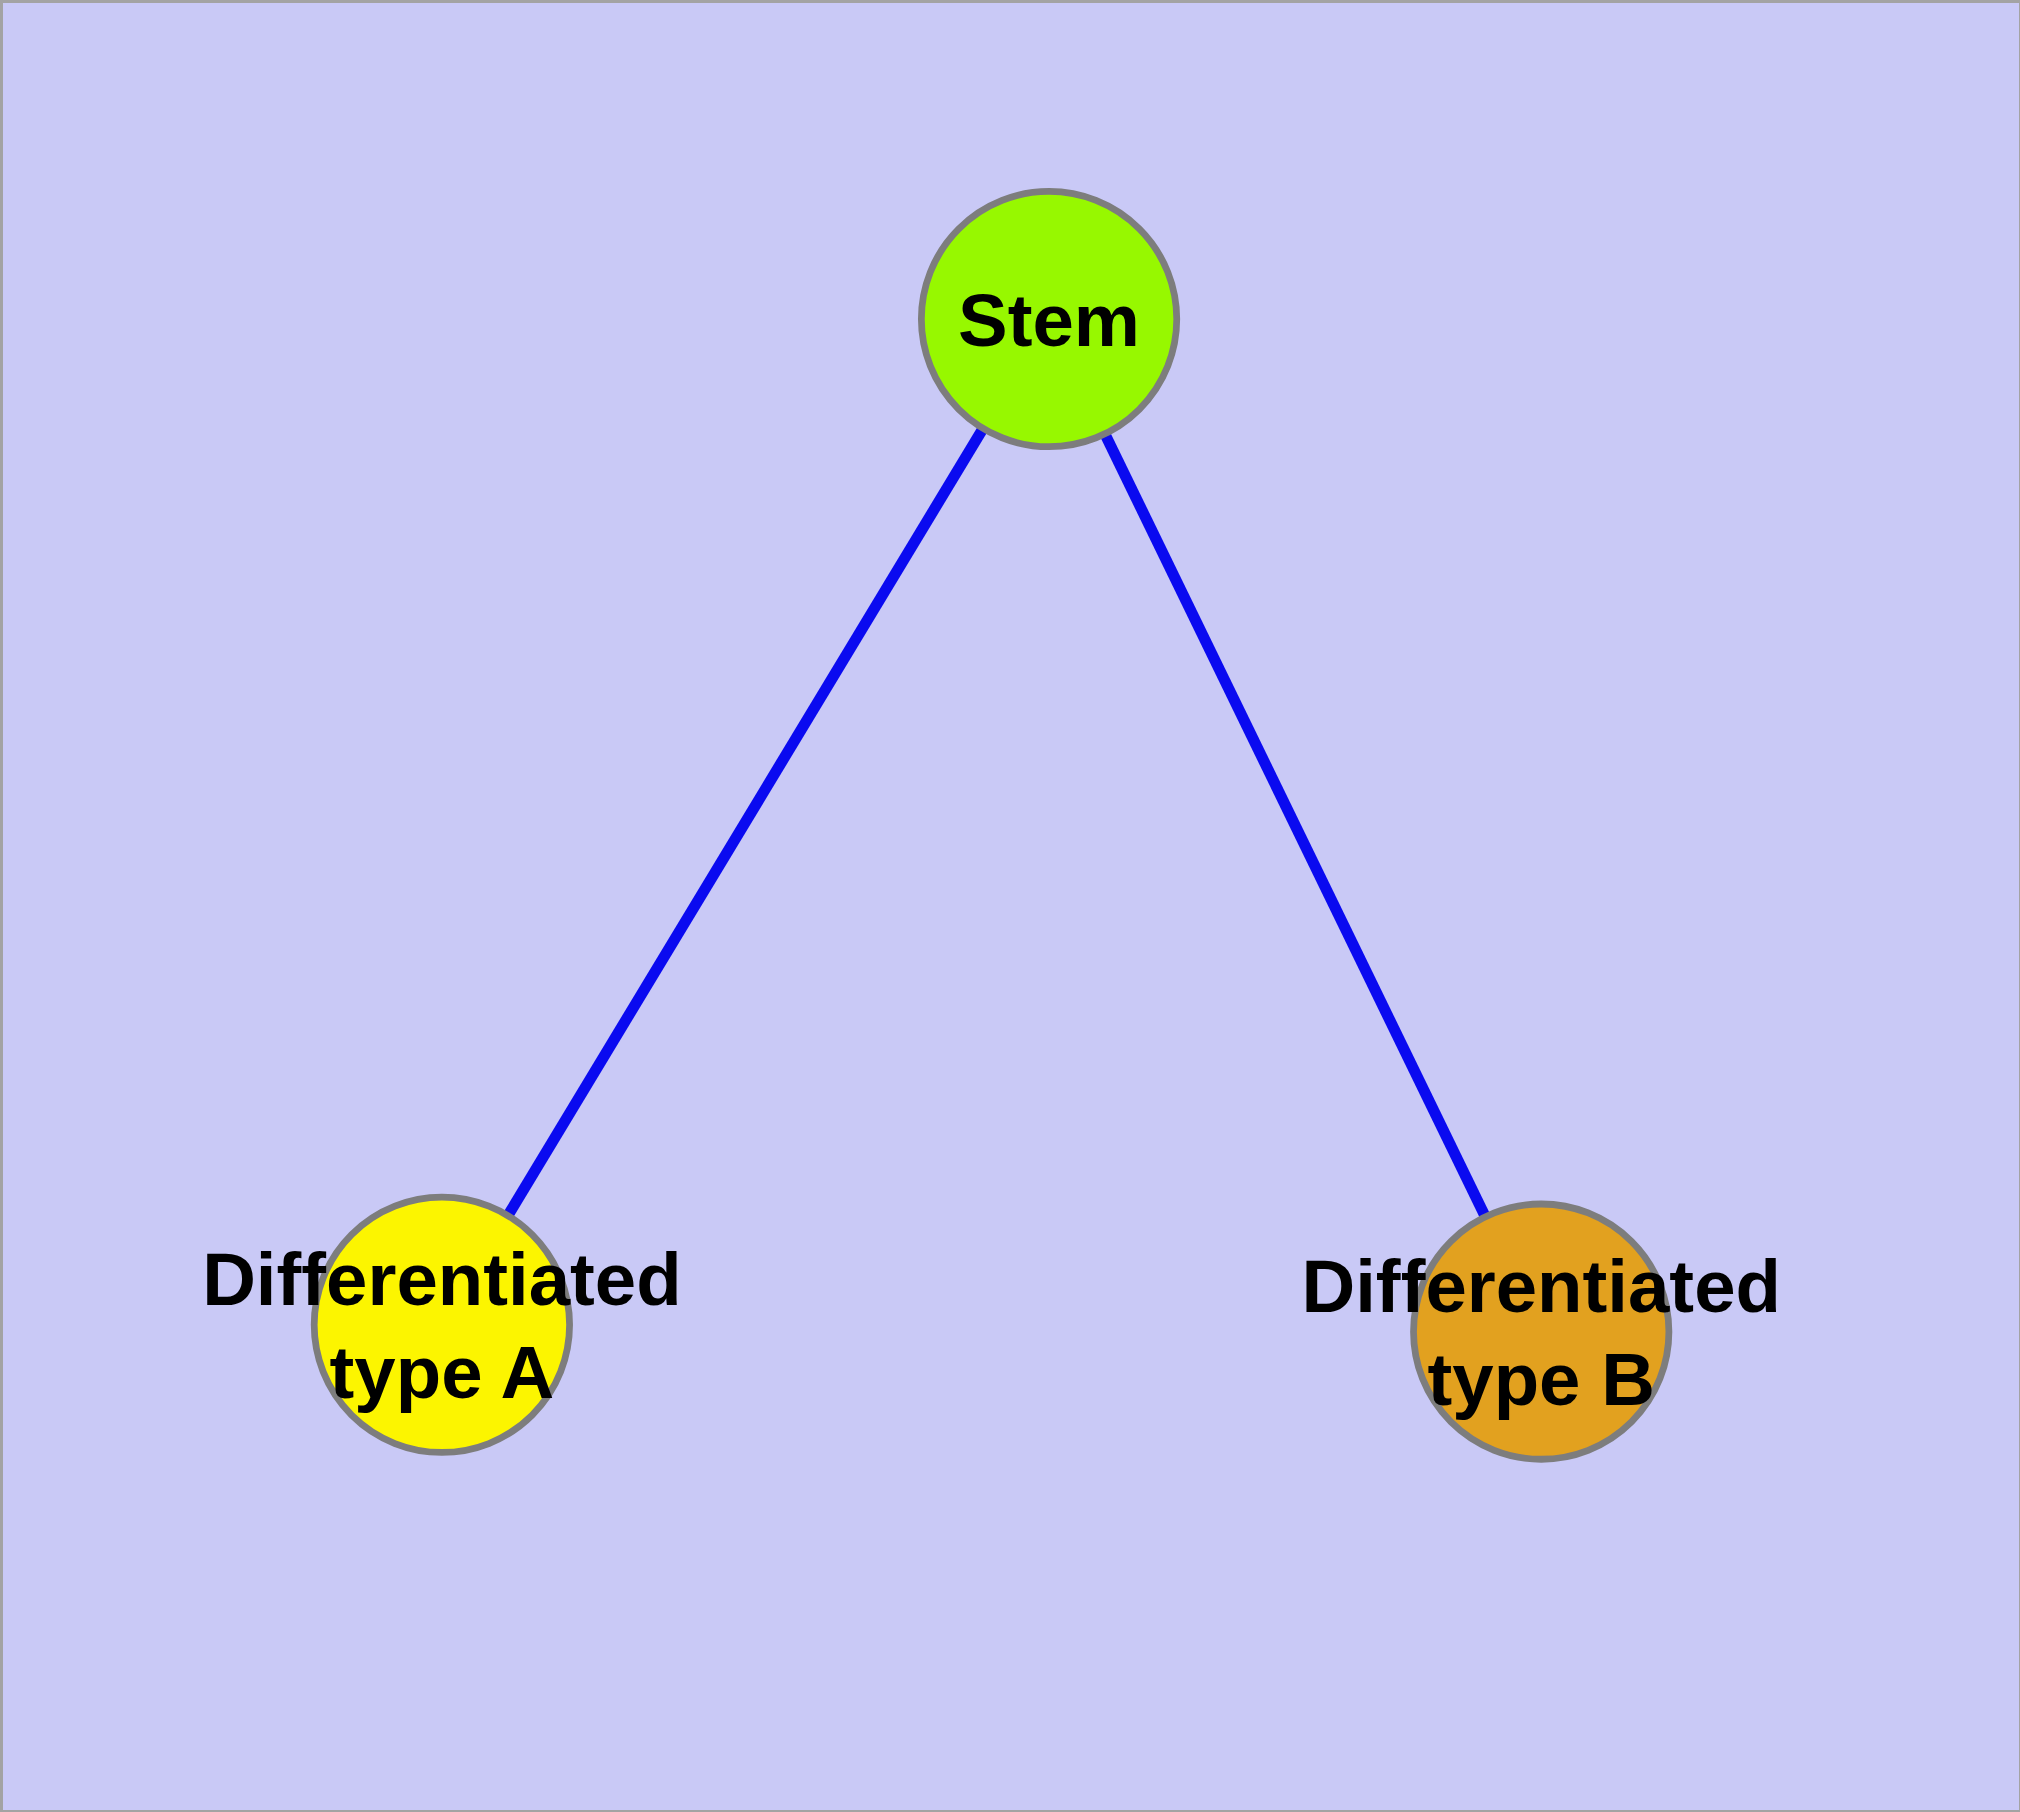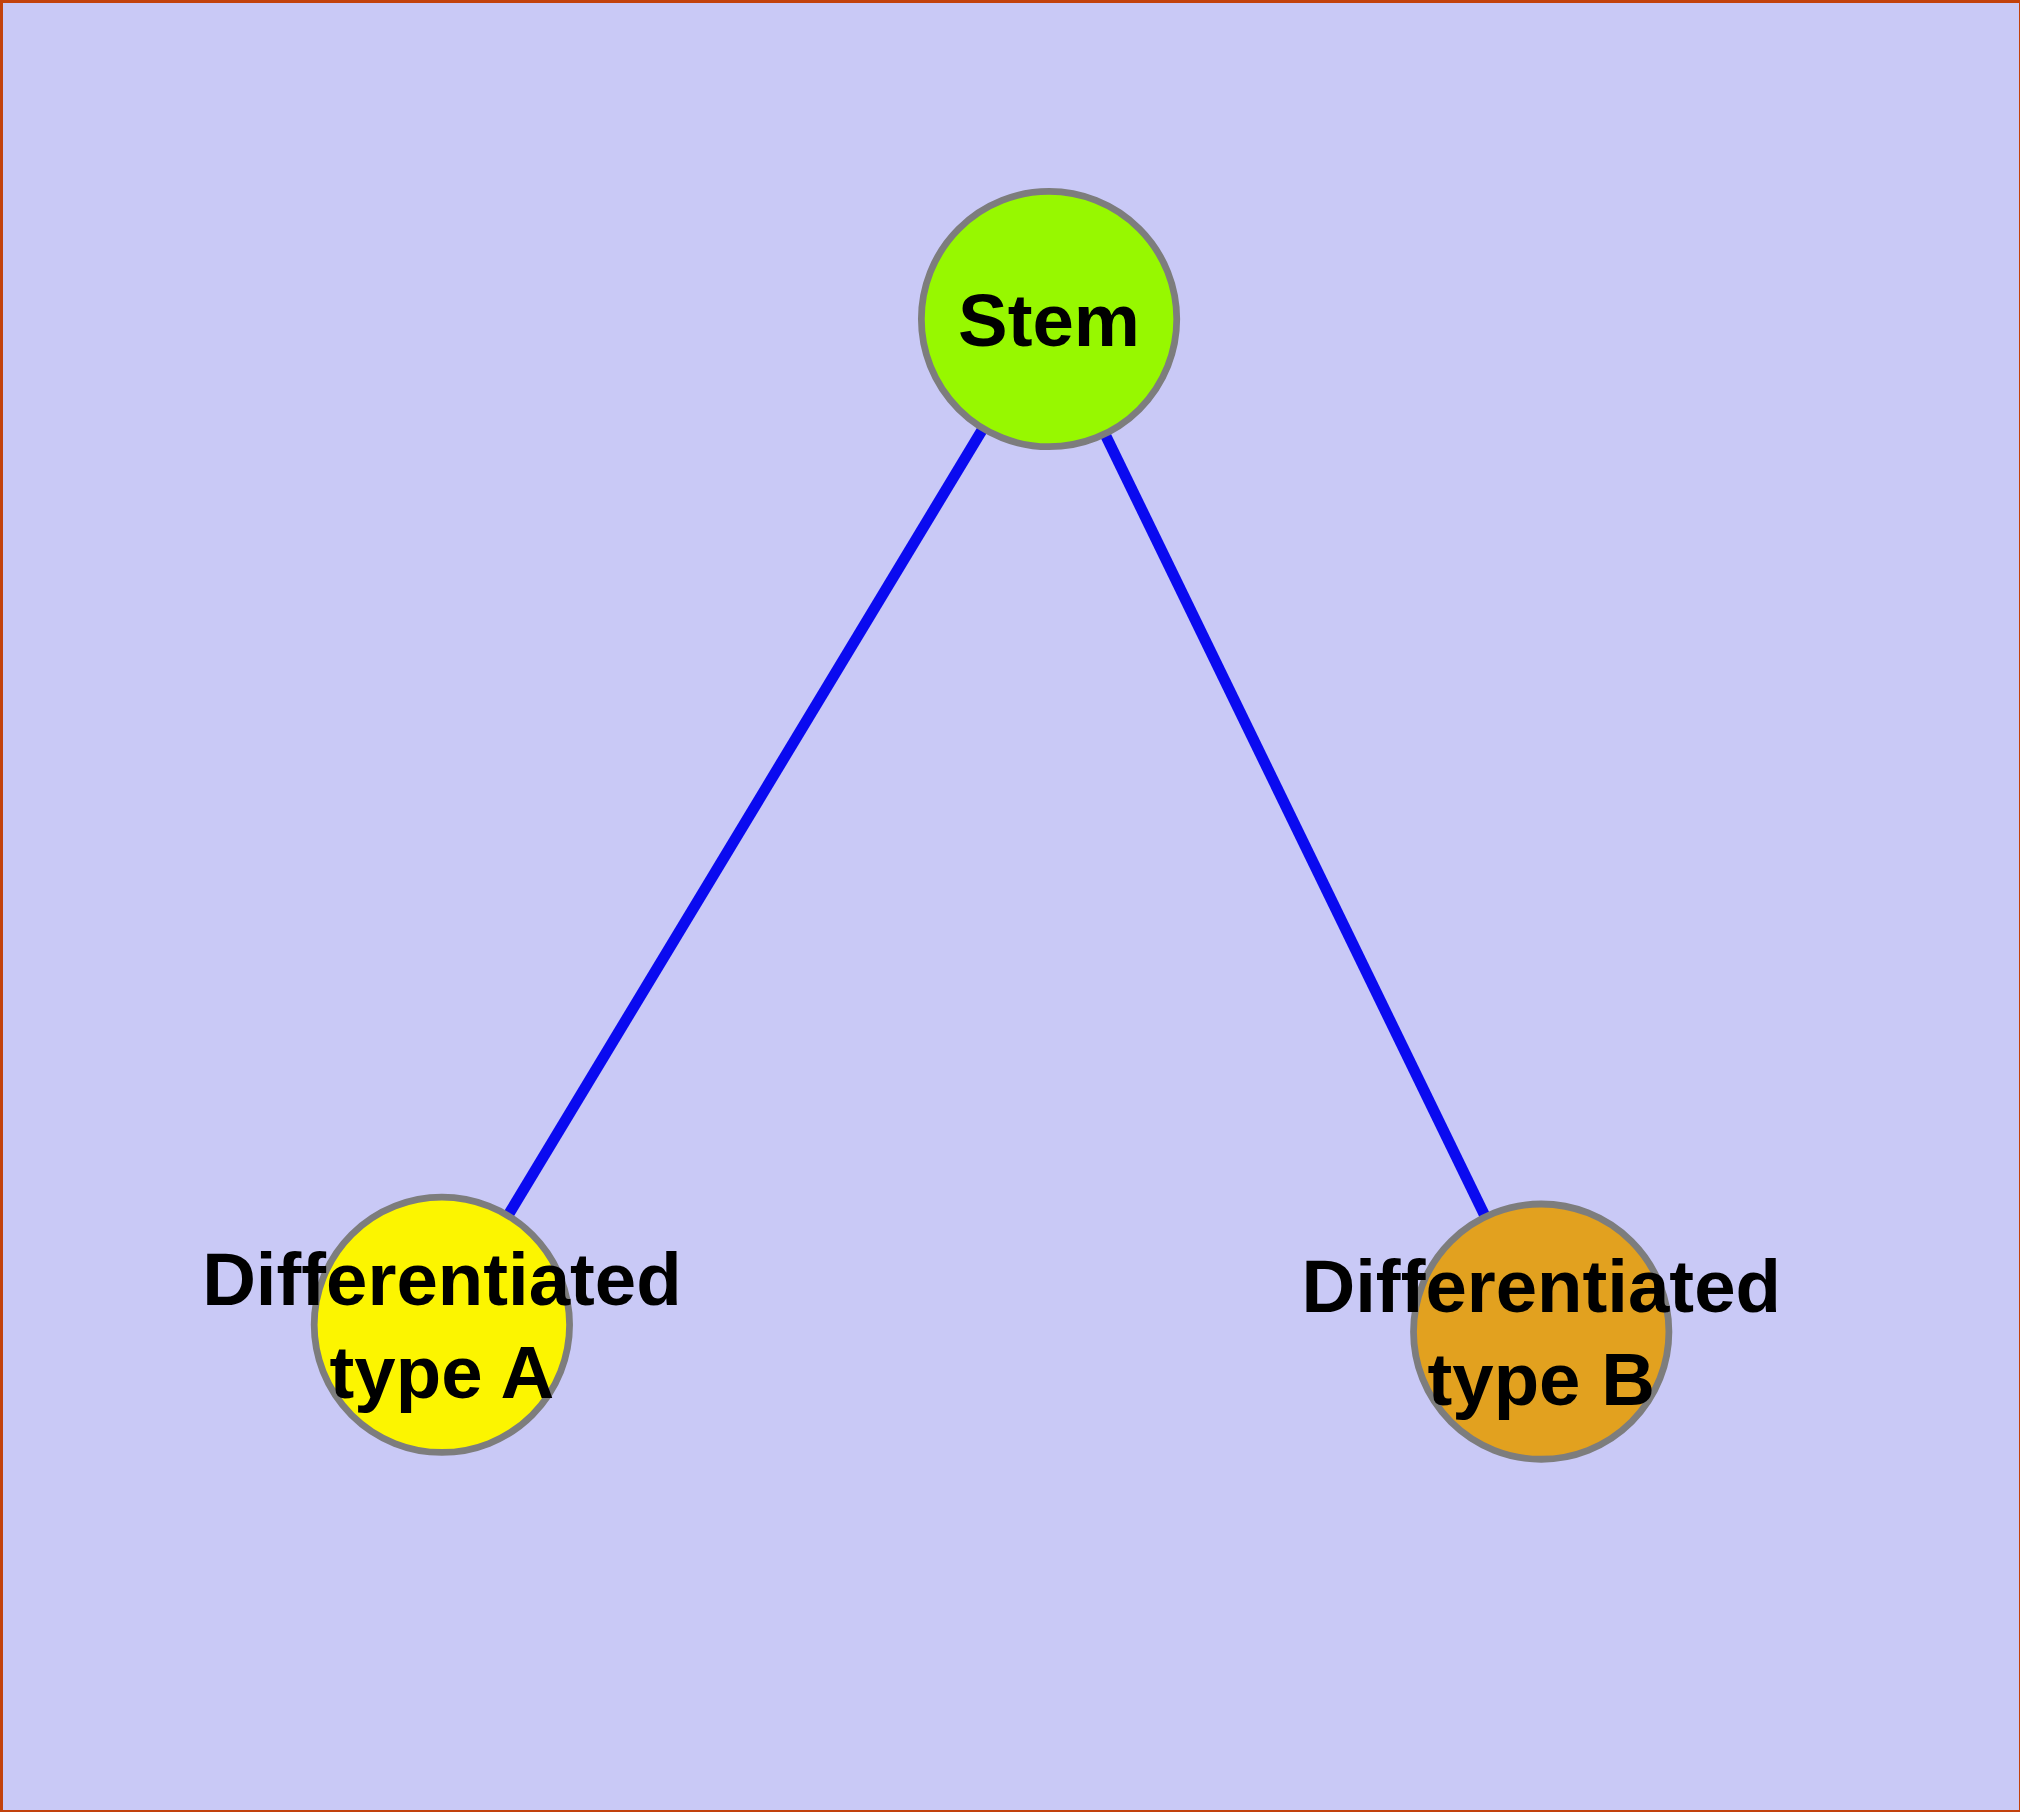--- a/index.html
+++ b/index.html
@@ -8,21 +8,21 @@
     width: 2021px;
     height: 1812px;
     background: #ffffff;
     font-family: "Liberation Sans", "DejaVu Sans", sans-serif;
     overflow: hidden;
   }
   .frame {
     position: relative;
     width: 2021px;
     height: 1812px;
-    background: #c2410c;
+    background: #a3a3a3;
     box-sizing: border-box;
   }
   .canvas {
     position: absolute;
     left: 2.5px;
     top: 2.5px;
     right: 2.5px;
     bottom: 2.5px;
   }
   svg.graph {

